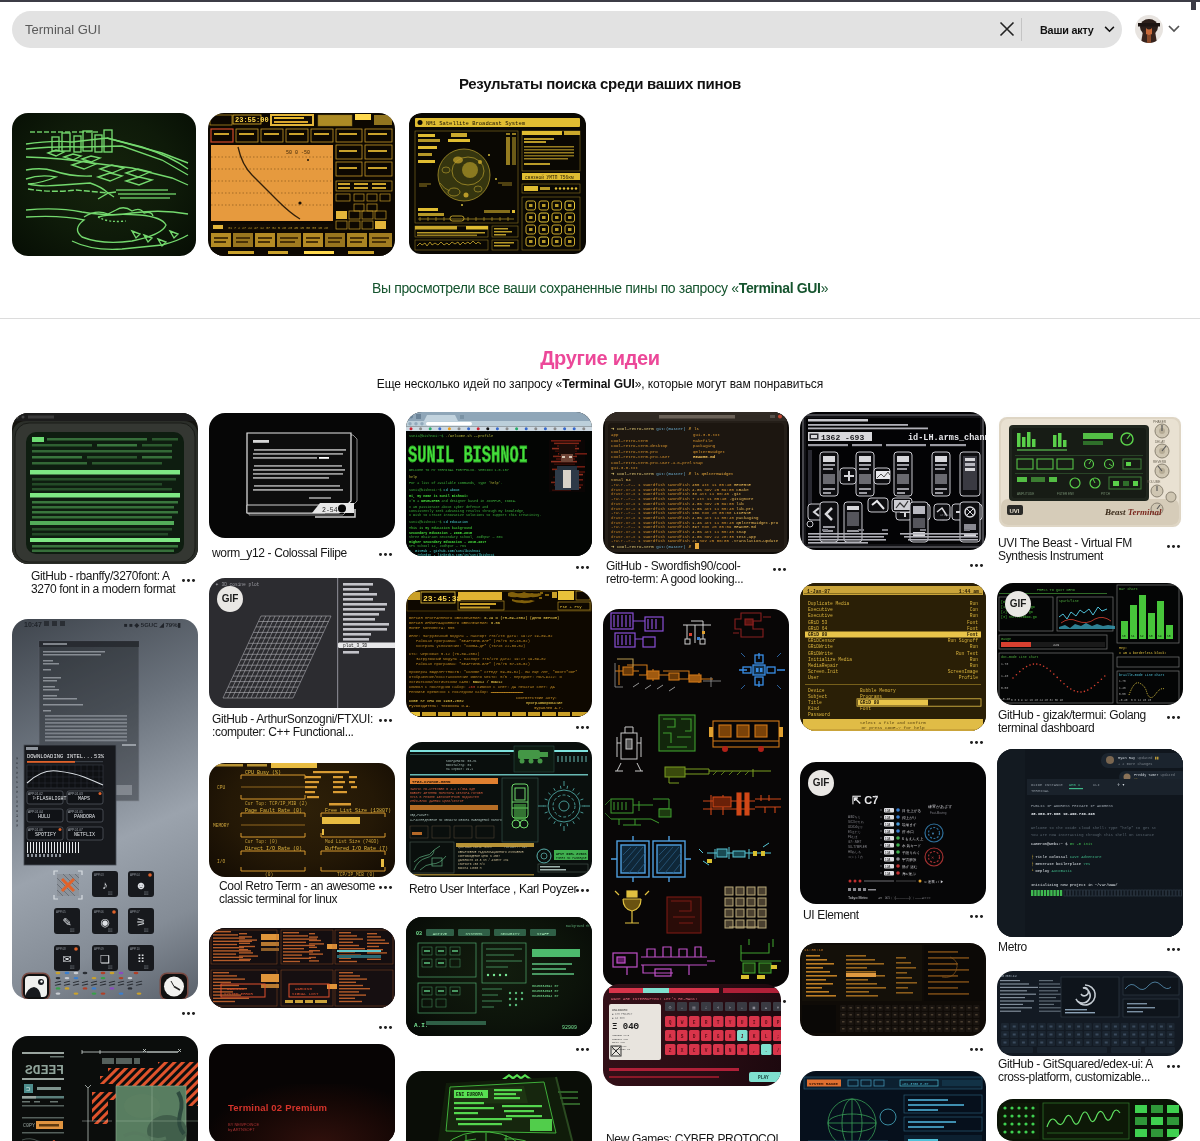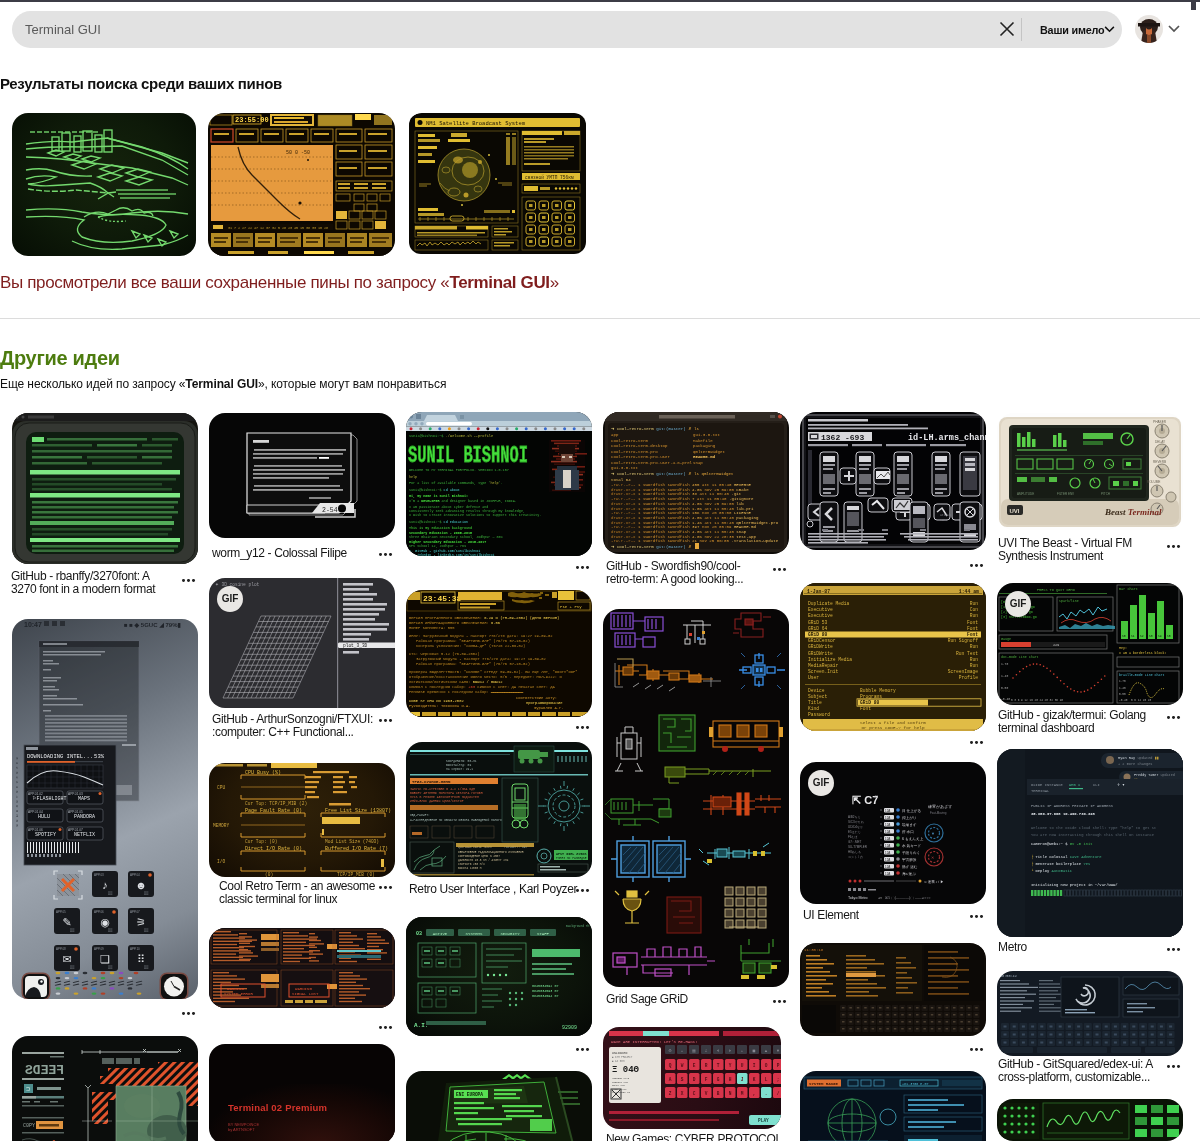--- a/index.html
+++ b/index.html
@@ -1,33 +1,33 @@
 <!DOCTYPE html>
 <html><head><meta charset="utf-8">
 <style>
 *{margin:0;padding:0;box-sizing:border-box}
 html,body{width:1200px;height:1141px;background:#fff;font-family:"Liberation Sans",sans-serif;overflow:hidden;position:relative}
 .abs{position:absolute}
 .tile{position:absolute;border-radius:16px;overflow:hidden}
 .title{position:absolute;font-size:12px;line-height:13px;color:#161616;letter-spacing:-.35px;white-space:nowrap}
 .dots{position:absolute;width:2.8px;height:2.8px;border-radius:50%;background:#222;box-shadow:5px 0 0 #222,10px 0 0 #222}
-.ctr{left:0;width:1200px;text-align:left}
+.ctr{left:0;width:1200px;text-align:center}
 </style></head>
 <body>
 
 <div class="abs" style="left:0;top:0;width:1200px;height:2px;background:#3c3c46"></div>
 <div class="abs" style="left:1191px;top:0;width:5px;height:10px;background:#3c3c46"></div>
 
 <div class="abs" style="left:12px;top:11px;width:1110px;height:37px;border-radius:19px;background:#e2e2e2"></div>
 <div class="abs" style="left:25px;top:22px;font-size:13px;color:#5a5a5a">Terminal GUI</div>
 <svg class="abs" style="left:999px;top:21px" width="16" height="16" viewBox="0 0 16 16">
     <path d="M1.5 1.5 L14.5 14.5 M14.5 1.5 L1.5 14.5" stroke="#222" stroke-width="1.6"></path>
   </svg>
 <div class="abs" style="left:1021px;top:18px;width:1px;height:23px;background:#c4c4c4"></div>
-<div class="abs" style="left:1040px;top:24px;font-size:10.8px;font-weight:bold;color:#111;letter-spacing:-.2px">Ваши имело</div>
+<div class="abs" style="left:1040px;top:24px;font-size:10.8px;font-weight:bold;color:#111;letter-spacing:-.2px">Ваши акту</div>
 <svg class="abs" style="left:1104px;top:26px" width="11" height="7" viewBox="0 0 12 8">
     <path d="M1 1 L6 6 L11 1" stroke="#111" stroke-width="1.7" fill="none"></path>
   </svg>
 <div class="abs" style="left:1135px;top:15px;width:28px;height:28px;border-radius:50%;background:#e8e4e0;overflow:hidden">
 <svg width="28" height="28" viewBox="0 0 28 28">
       <ellipse cx="14" cy="12" rx="9" ry="8" fill="#2c1f1a"></ellipse>
       <rect x="3" y="8" width="22" height="3.5" fill="#1d1512"></rect>
       <path d="M6 28 L8 16 Q14 12 20 16 L22 28 Z" fill="#37231c"></path>
       <path d="M11 13 Q14 16 17 13 L17 19 Q14 21 11 19 Z" fill="#c96a3a"></path>
       <rect x="12" y="20" width="4" height="8" fill="#8a4a2a"></rect>
@@ -344,24 +344,24 @@
       </g>
 <rect x="9" y="127" width="73" height="10" fill="none" stroke="#8a7420" stroke-width=".6"></rect>
 <path d="M11 133 l3 -3 2 2 3 -2 2 3 3 -4 2 3 3 -2 3 2 3 -3 3 3 3 -2 2 2 3 -3 3 2 3 -2 2 3 3 -3 2 2 3 -2 2 2 3 -3 3 3 2 -2 3 2" stroke="#caa82c" stroke-width=".8" fill="none"></path>
 <rect x="86" y="127" width="26" height="10" fill="none" stroke="#8a7420" stroke-width=".6"></rect>
 <g fill="#b89a28">
         <rect x="88" y="129" width="20" height="1.5"></rect>
         <rect x="88" y="132" width="16" height="1.5"></rect>
       </g>
 </svg></div>
 
-<div class="abs ctr" style="top:273px;font-size:17px;color:#7f1d1d;letter-spacing:-.35px">Вы просмотрели все ваши сохраненные пины по запросу «<b>Terminal GUI</b>»</div>
+<div class="abs ctr" style="top:280px;font-size:14px;color:#14532d;letter-spacing:-.35px">Вы просмотрели все ваши сохраненные пины по запросу «<b>Terminal GUI</b>»</div>
 <div class="abs" style="left:0;top:318px;width:1200px;height:1px;background:#dcdcdc"></div>
 
-<div class="abs ctr" style="top:347px;font-size:20px;font-weight:bold;color:#4d7c0f;letter-spacing:-.3px">Другие идеи</div>
+<div class="abs ctr" style="top:347px;font-size:20px;font-weight:bold;color:#ec4899;letter-spacing:-.3px">Другие идеи</div>
 <div class="abs ctr" style="top:377px;font-size:12px;color:#111;letter-spacing:-.1px">Еще несколько идей по запросу «<b>Terminal GUI</b>», которые могут вам понравиться</div>
 
 <div class="tile" id="pA" style="left:12px;top:413px;width:186px;height:151px;background:#15140f">
 <svg width="186" height="151" viewBox="0 0 186 151">
 <rect x="0" y="0" width="186" height="8" fill="#1c1c1c"></rect>
 <circle cx="5" cy="4" r="1.5" fill="#555"></circle>
       <circle cx="11" cy="4" r="1.5" fill="#444"></circle>
 <rect x="16" y="2.5" width="26" height="3" fill="#3a3a3a"></rect>
 <rect x="0" y="8" width="186" height="143" rx="14" fill="#2b2e29"></rect>
 <rect x="3" y="10" width="180" height="139" rx="14" fill="#343732" stroke="#1a1c18" stroke-width="1"></rect>
@@ -389,21 +389,21 @@
 <rect x="20" y="98" width="146" height="2.5" opacity=".6"></rect>
 <rect x="20" y="103" width="140" height="2.5" opacity=".55"></rect>
 <rect x="18" y="108" width="144" height="4" fill="#5fc767" opacity=".85"></rect>
 <rect x="20" y="115" width="140" height="2.5" opacity=".35"></rect>
 <rect x="20" y="120" width="136" height="2.5" opacity=".3"></rect>
 <rect x="18" y="125" width="150" height="4" fill="#7ee884"></rect>
 <rect x="20" y="132" width="146" height="2.5" opacity=".6"></rect>
 <rect x="20" y="136.5" width="142" height="2.5" opacity=".55"></rect>
 </g>
 </svg></div>
-<div class="title" style="left:11px;top:570px;width:176px">GitHub - rbanffy/3270font: A<br>3270 font in a modern format</div>
+<div class="title" style="left:31px;top:570px;width:176px">GitHub - rbanffy/3270font: A<br>3270 font in a modern format</div>
 <div class="dots" style="left:182px;top:579px"></div>
 <div class="tile" id="pB" style="left:12px;top:619px;width:186px;height:380px;background:linear-gradient(155deg,#3f454d 0%,#6a727c 30%,#9ba3ad 58%,#848c96 80%,#5a616b 100%)">
 <svg width="186" height="380" viewBox="0 0 186 380" font-family="Liberation Sans">
 <text x="12" y="8" font-size="7" fill="#20242a" font-weight="bold">10:47</text>
 <rect x="32" y="2" width="5" height="5" fill="#2a2e34"></rect>
       <rect x="40" y="2" width="5" height="5" fill="#2a2e34"></rect>
       <rect x="48" y="2" width="5" height="5" fill="#2a2e34"></rect>
 <text x="112" y="8" font-size="6" fill="#20242a" font-weight="bold">■ ■ ◆ 5GUC ◢ 79%▮</text>
 
 <rect x="27" y="22" width="100" height="160" fill="#14161a" opacity=".38" stroke="#6a7078" stroke-width=".7"></rect>
@@ -1548,21 +1548,21 @@
         <rect x="156" y="354" width="12" height="10" fill="#1d3a10"></rect>
 </g>
 <g fill="#d8c030">
         <rect x="138" y="366" width="8" height="4"></rect>
         <rect x="154" y="366" width="8" height="4"></rect>
         <rect x="168" y="356" width="6" height="4"></rect>
       </g>
 </svg></div>
 <div class="title" style="left:606px;top:993px;width:176px">Grid Sage GRiD</div>
 <div class="dots" style="left:773px;top:1000px"></div>
-<div class="tile" id="pQ2" style="left:603px;top:1027px;width:178px;height:102px;background:linear-gradient(100deg,#341018 0%,#2a0d14 55%,#1c080e 100%)">
+<div class="tile" id="pQ2" style="left:603px;top:984px;width:178px;height:102px;background:linear-gradient(100deg,#341018 0%,#2a0d14 55%,#1c080e 100%)">
 <svg width="186" height="102" viewBox="0 0 186 102" font-family="Liberation Mono">
 <rect x="6" y="4" width="110" height="5" fill="#d8344a"></rect>
       <rect x="40" y="4" width="26" height="5" fill="#7fe0cf"></rect>
 <rect x="120" y="4" width="60" height="5" fill="#b02038"></rect>
 <text x="8" y="16" font-size="4" fill="#e86a7a">WAVE ARE INTERRUPTED! LET'S RE-HACK!</text>
 
 <rect x="6" y="20" width="52" height="56" rx="2" fill="#e8e4de"></rect>
 <text x="9" y="27" font-size="3.2" fill="#333">UNLOCKED</text>
 <text x="9" y="31" font-size="2.6" fill="#777">■ KTM PROJECT</text>
 <text x="9" y="34.5" font-size="2.6" fill="#777">■ AI 003</text>

